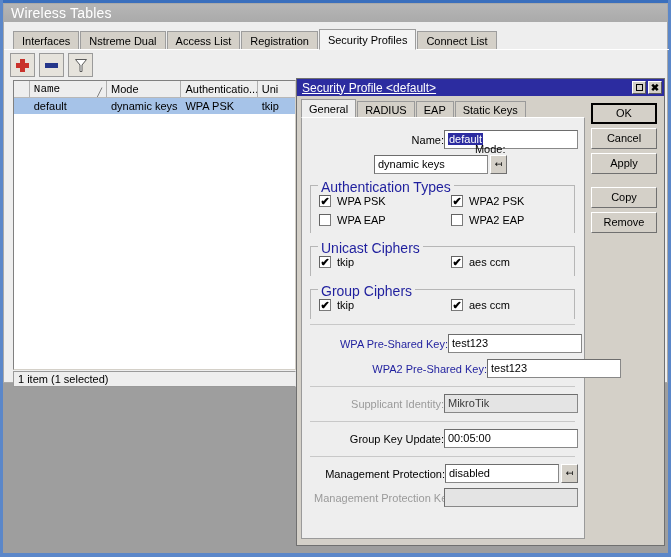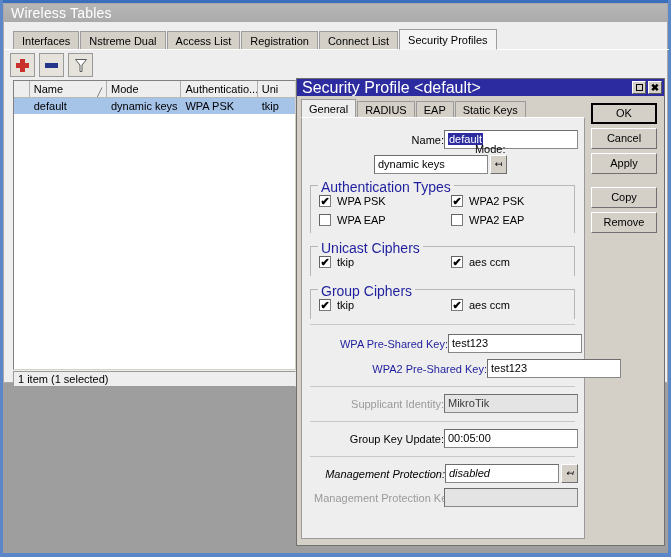--- a/index.html
+++ b/index.html
@@ -199,21 +199,21 @@
     position: relative;
     background: #eeeeee;
   }
   .th.sorted .sort-arrow {
     position: absolute;
     right: 4px; top: 4px;
     font-size: 8px;
     color: #555;
   }
   .th-gutter { width: 17px; padding-left: 0; }
-  .th-name   { width: 83px; }
+  .th-name   { width: 83px; font-family: Liberation Mono, monospace; }
   .th-mode   { width: 80px; }
   .th-auth   { width: 82px; }
   .th-uni    { width: 40px; border-right: none; }
 
   #table-rows { background: #ffffff; }
   .tr {
     display: flex;
     height: 16px;
     cursor: default;
   }
@@ -262,23 +262,24 @@
   #dialog-titlebar {
     height: 17px;
     background: #2c2ca0;
     display: flex;
     align-items: center;
     padding: 0 2px 0 5px;
     box-sizing: border-box;
   }
   #dialog-title-text {
     color: #ffffff;
-    font-size: 16px;
+    font-size: 12px;
     flex: 1;
     white-space: nowrap;
+    text-decoration: underline;
   }
   .titlebar-btn {
     width: 14px; height: 13px;
     background: #d4d0c8;
     border: 1px solid #ffffff;
     border-right-color: #5a5a5a;
     border-bottom-color: #5a5a5a;
     display: flex;
     align-items: center;
     justify-content: center;
@@ -510,22 +511,22 @@
     <span id="wireless-title-text">Wireless Tables</span>
   </div>
 
   <div id="wireless-body">
 
     <div id="tabstrip">
       <div class="tab">Interfaces</div>
       <div class="tab">Nstreme Dual</div>
       <div class="tab">Access List</div>
       <div class="tab">Registration</div>
+      <div class="tab active">Security Profiles</div>
       <div class="tab">Connect List</div>
-      <div class="tab active">Security Profiles</div>
       <div id="tab-filler"></div>
     </div>
 
     <div id="toolbar">
       <div class="tool-btn">
         <span class="plus-icon"></span>
       </div>
       <div class="tool-btn">
         <span class="minus-icon"></span>
       </div>
@@ -689,21 +690,21 @@
 
     <div class="hsep" style="left:8px; top:303px; width:265px;"></div>
 
     <div class="frow" style="left:0; top:311px; width:276px; justify-content:flex-end;">
       <span class="flabel" style="width:130px;">Group Key Update:</span>
       <span class="ftext" style="width:134px;">00:05:00</span>
     </div>
 
     <div class="hsep" style="left:8px; top:338px; width:265px;"></div>
 
-    <div class="frow" style="left:0; top:346px; width:276px; justify-content:flex-end;font-style:italic;">
+    <div class="frow" style="left:0; top:346px; width:276px; justify-content:flex-end;">
       <span class="flabel" style="width:130px;">Management Protection:</span>
       <span class="dropdown-wrap">
         <span class="ftext" style="width:114px;">disabled</span>
         <span class="drop-btn">
           <span class="drop-glyph">↤</span>
         </span>
       </span>
     </div>
 
     <div class="frow" style="left:0; top:370px; width:276px; justify-content:flex-end;">

